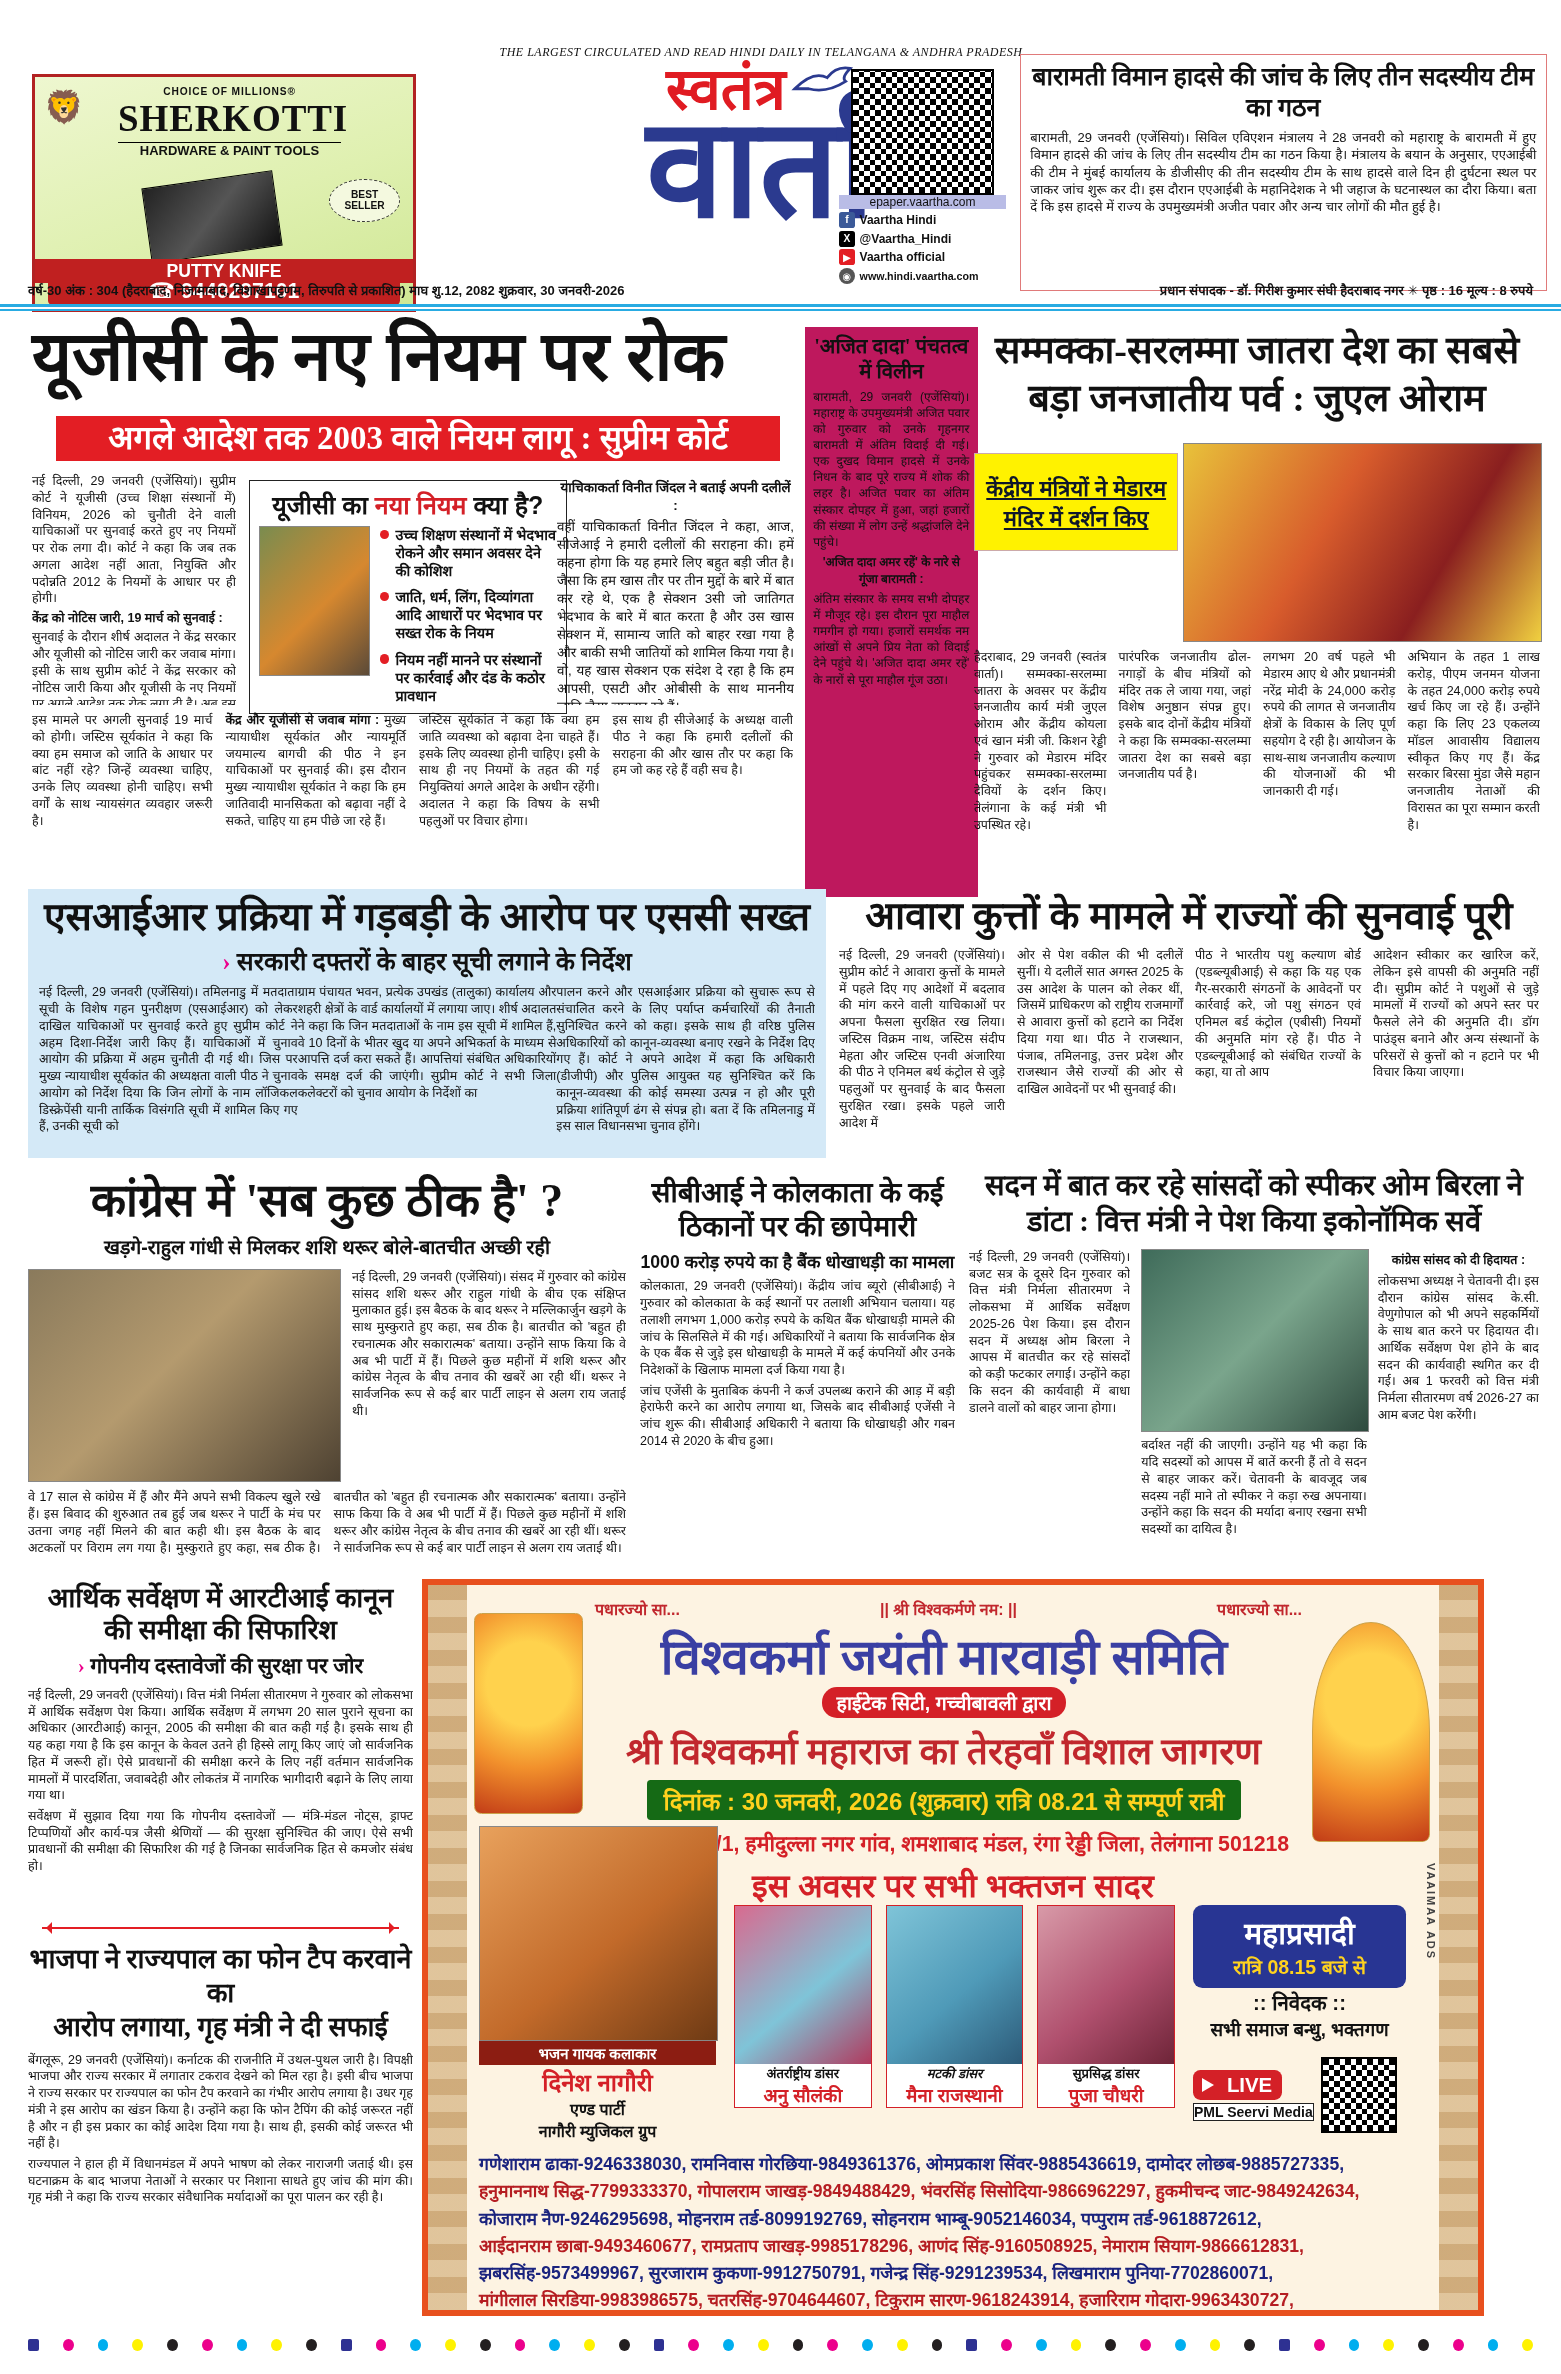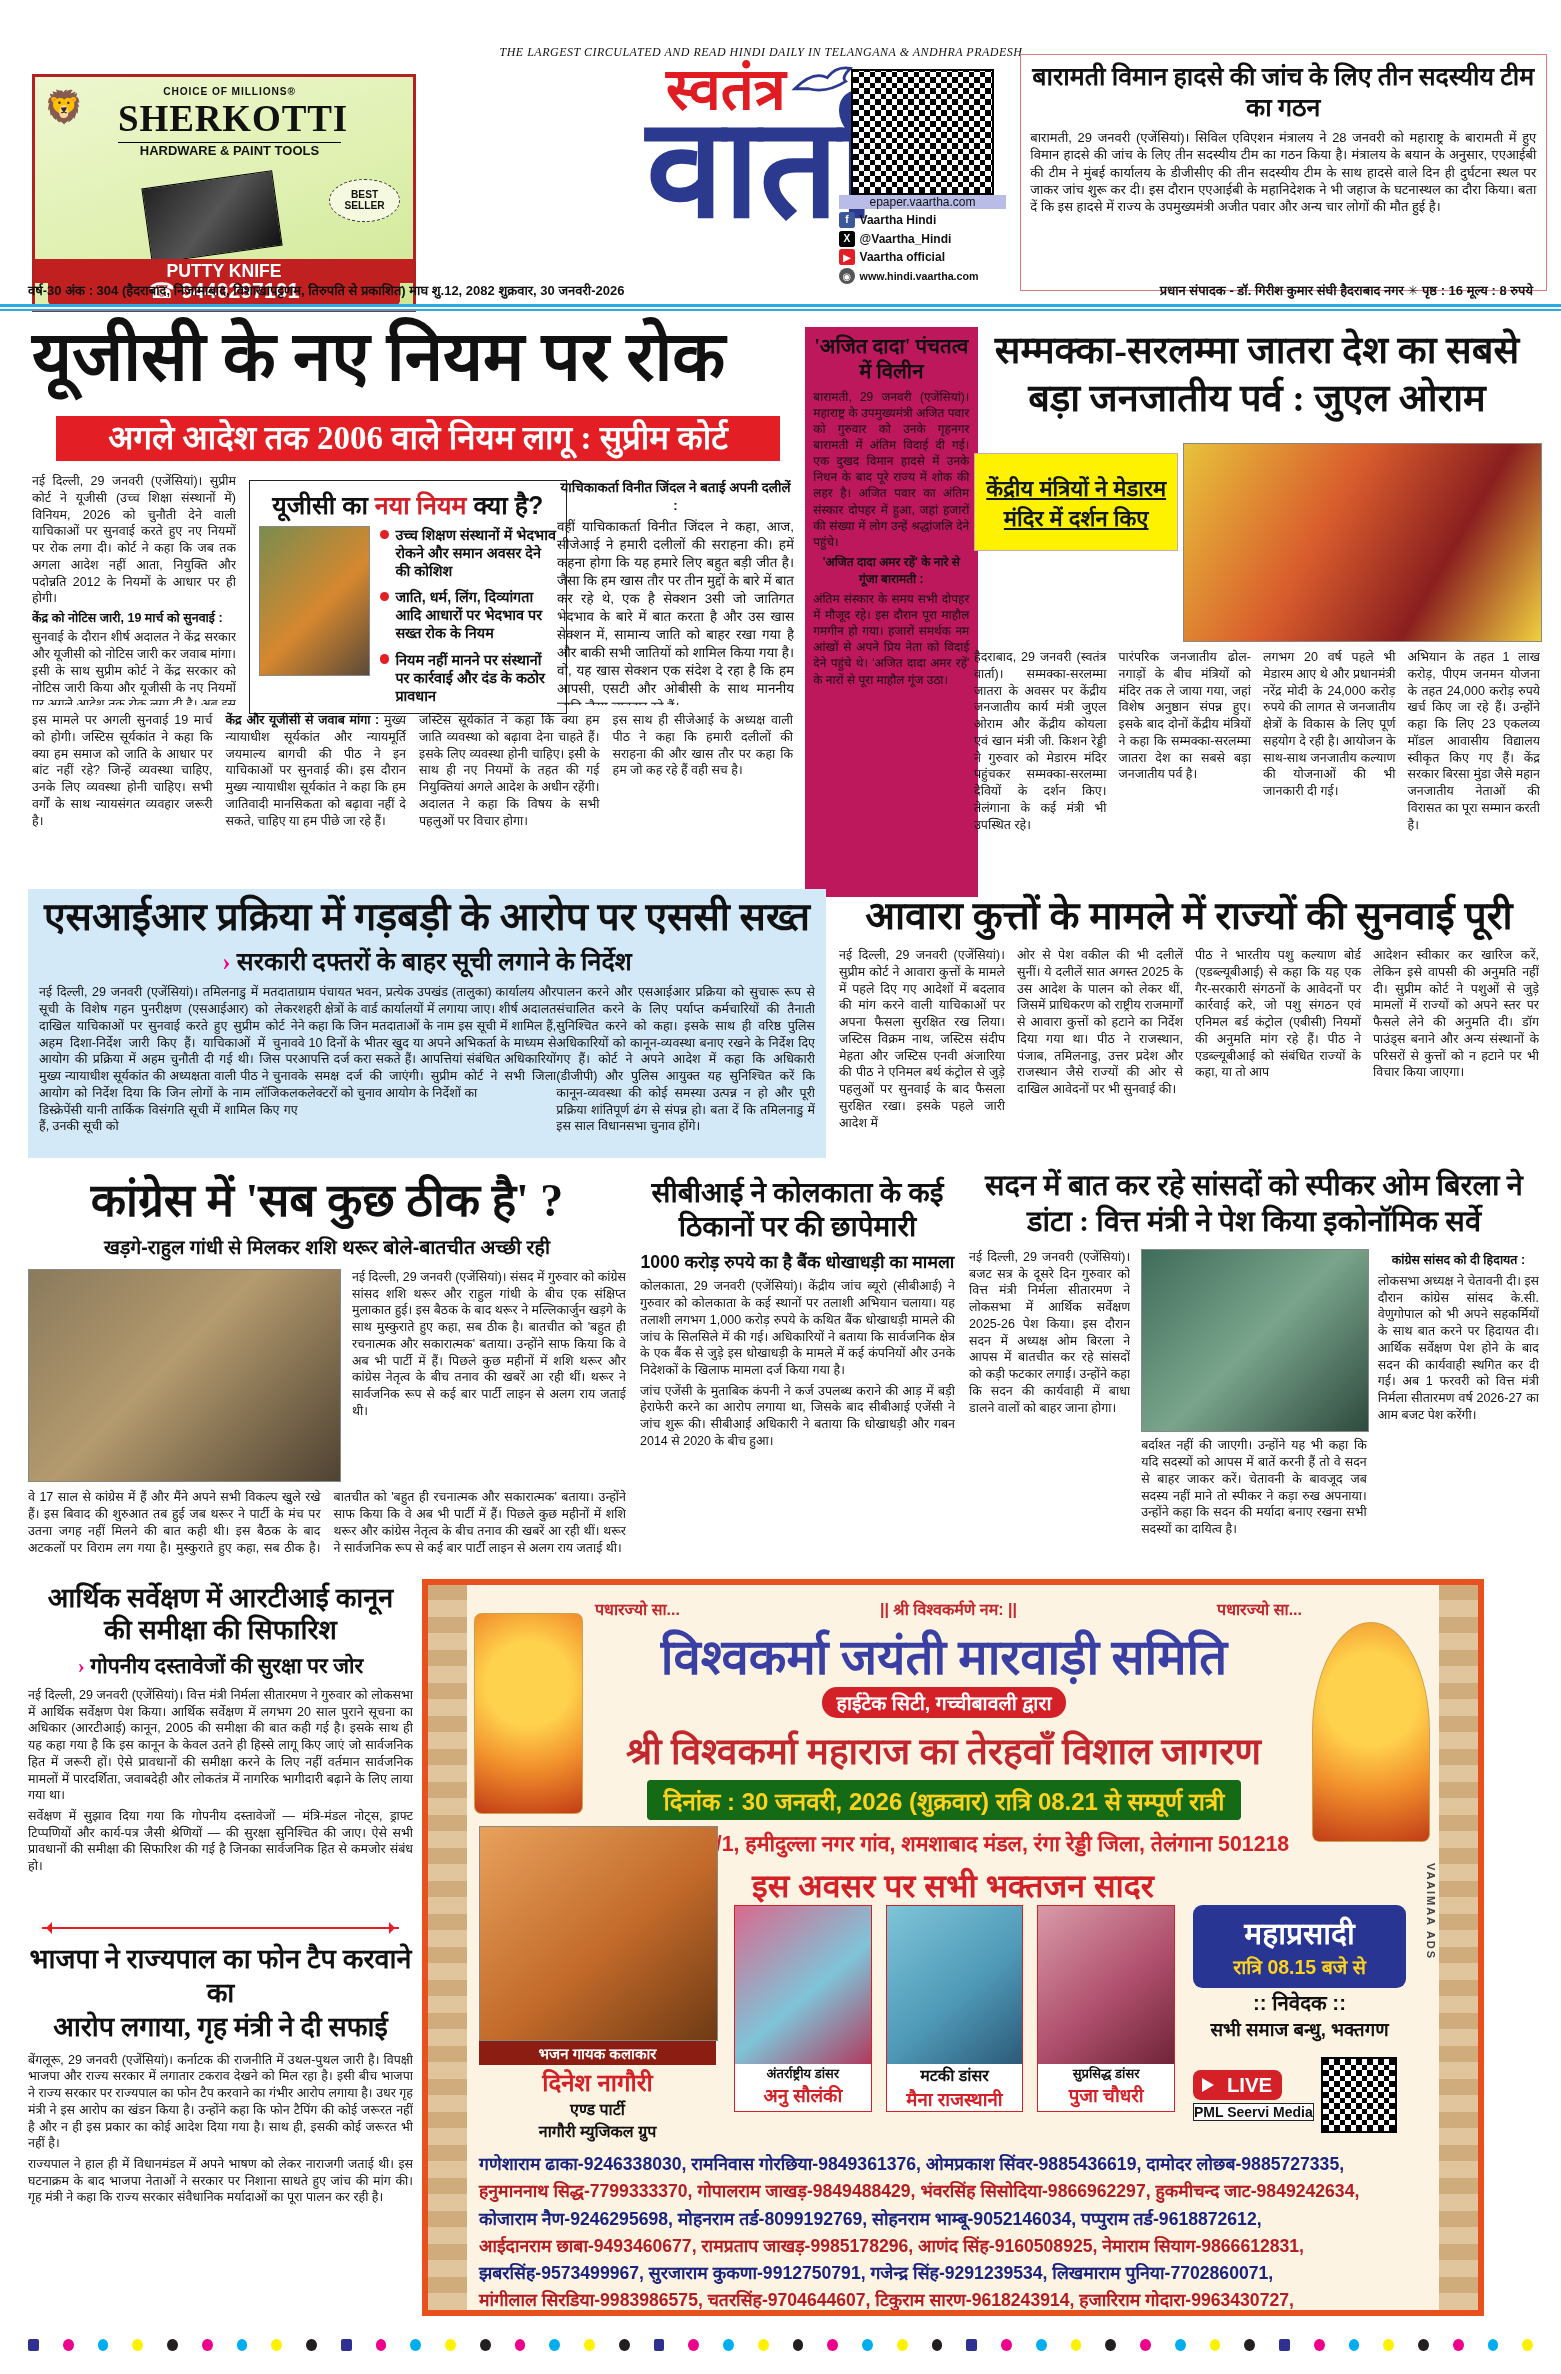--- a/index.html
+++ b/index.html
@@ -124,21 +124,21 @@
     <div class="body-txt just" style="margin-top:5.6px;font-size:13px;">बारामती, 29 जनवरी (एजेंसियां)। सिविल एविएशन मंत्रालय ने 28 जनवरी को महाराष्ट्र के बारामती में हुए विमान हादसे की जांच के लिए तीन सदस्यीय टीम का गठन किया है। मंत्रालय के बयान के अनुसार, एएआईबी की टीम ने मुंबई कार्यालय के डीजीसीए की तीन सदस्यीय टीम के साथ हादसे वाले दिन ही दुर्घटना स्थल पर जाकर जांच शुरू कर दी। इस दौरान एएआईबी के महानिदेशक ने भी जहाज के घटनास्थल का दौरा किया। बता दें कि इस हादसे में राज्य के उपमुख्यमंत्री अजीत पवार और अन्य चार लोगों की मौत हुई है।</div>
   </div>
 
   <div class="abs" style="left:28px;top:281px;width:1505px;display:flex;justify-content:space-between;font-size:13px;font-weight:bold;">
     <span>वर्ष-30 अंक : 304 (हैदराबाद, निजामाबाद, विशाखापट्टणम, तिरुपति से प्रकाशित)   माघ शु.12, 2082 शुक्रवार, 30 जनवरी-2026</span>
     <span>प्रधान संपादक - डॉ. गिरीश कुमार संघी हैदराबाद नगर ✳  पृष्ठ : 16 मूल्य : 8 रुपये</span>
   </div>
   <div class="abs cyanrule" style="left:0;top:304px;width:1561px;height:7.4px;"></div>
 
   <div class="abs serif b" style="left:32px;top:323px;width:788px;font-size:69px;line-height:1;white-space:nowrap;">यूजीसी के नए नियम पर रोक</div>
-  <div class="abs redbar serif" style="left:56px;top:416px;width:724px;height:45px;font-size:33px;line-height:45px;">अगले आदेश तक 2006 वाले नियम लागू : सुप्रीम कोर्ट</div>
+  <div class="abs redbar serif" style="left:56px;top:416px;width:724px;height:45px;font-size:33px;line-height:45px;">अगले आदेश तक 2003 वाले नियम लागू : सुप्रीम कोर्ट</div>
 
   <div class="abs body-txt just" style="left:32px;top:473px;width:204px;height:232px;overflow:hidden;">
     <div>नई दिल्ली, 29 जनवरी (एजेंसियां)। सुप्रीम कोर्ट ने यूजीसी (उच्च शिक्षा संस्थानों में) विनियम, 2026 को चुनौती देने वाली याचिकाओं पर सुनवाई करते हुए नए नियमों पर रोक लगा दी। कोर्ट ने कहा कि जब तक अगला आदेश नहीं आता, नियुक्ति और पदोन्नति 2012 के नियमों के आधार पर ही होगी।</div>
     <div class="b" style="margin:2.8px 0;">केंद्र को नोटिस जारी, 19 मार्च को सुनवाई :</div>
     <div>सुनवाई के दौरान शीर्ष अदालत ने केंद्र सरकार और यूजीसी को नोटिस जारी कर जवाब मांगा। इसी के साथ सुप्रीम कोर्ट ने केंद्र सरकार को नोटिस जारी किया और यूजीसी के नए नियमों पर अगले आदेश तक रोक लगा दी है। अब इस मामले पर अगली सुनवाई 19 मार्च को होगी।</div>
   </div>
 
   <div class="abs infobox" style="left:249px;top:480px;width:297px;height:221px;padding:5.6px 9.3px;">
     <div class="ctr b" style="font-size:25px;margin-bottom:5.6px;"><span>यूजीसी का </span><span style="color:#d42027;">नया नियम</span><span> क्या है?</span></div>
     <div style="display:flex;gap:9.3px;">
@@ -308,21 +308,21 @@
       </div>
 
       <div class="abs" style="left:306px;top:320px;width:441px;display:flex;gap:14px;">
         <div class="dancer-card" style="flex:1;">
           <div class="dancer-photo"></div>
           <div class="b" style="font-size:13px;">अंतर्राष्ट्रीय डांसर</div>
           <div class="b" style="font-size:18.6px;color:#d42027;">अनु सौलंकी</div>
         </div>
         <div class="dancer-card" style="flex:1;">
           <div class="dancer-photo" style="background:linear-gradient(140deg,#7fc4d8,#4f9ab8 55%,#2c5a78);"></div>
-          <div class="b" style="font-size:16px;">मटकी डांसर</div>
+          <div class="b" style="font-size:13px;font-style:italic;">मटकी डांसर</div>
           <div class="b" style="font-size:18.6px;color:#d42027;">मैना राजस्थानी</div>
         </div>
         <div class="dancer-card" style="flex:1;">
           <div class="dancer-photo" style="background:linear-gradient(140deg,#d89aa8,#b0506e 55%,#6e2438);"></div>
           <div class="b" style="font-size:13px;">सुप्रसिद्ध डांसर</div>
           <div class="b" style="font-size:18.6px;color:#d42027;">पुजा चौधरी</div>
         </div>
       </div>
 
       <div class="abs" style="left:765px;top:320px;width:213px;">

